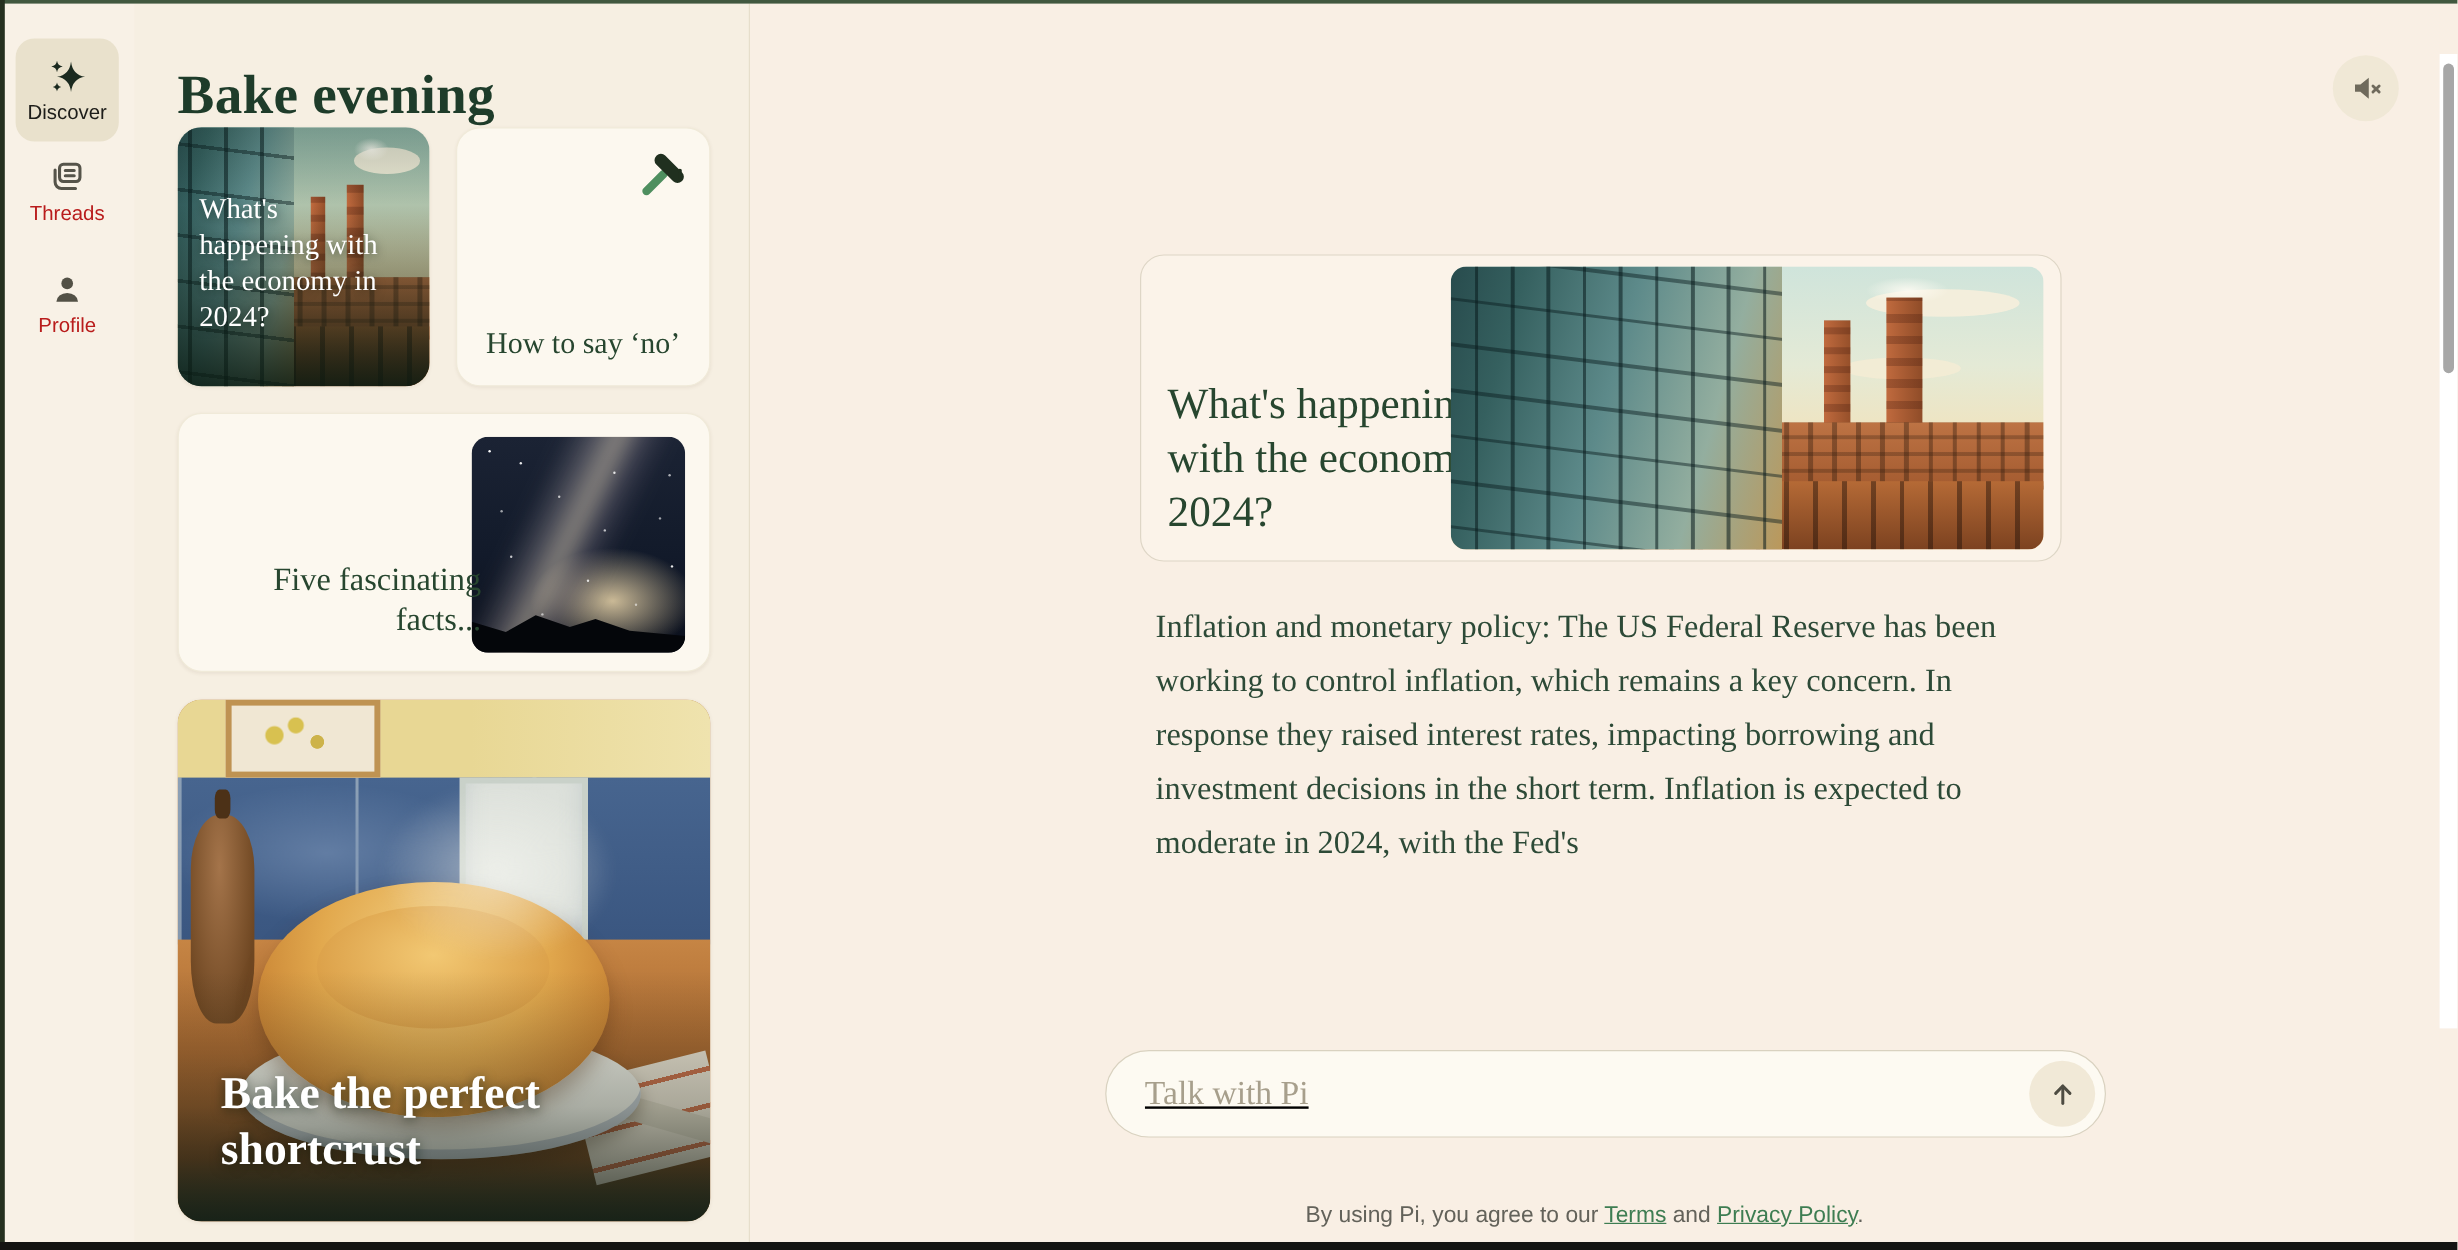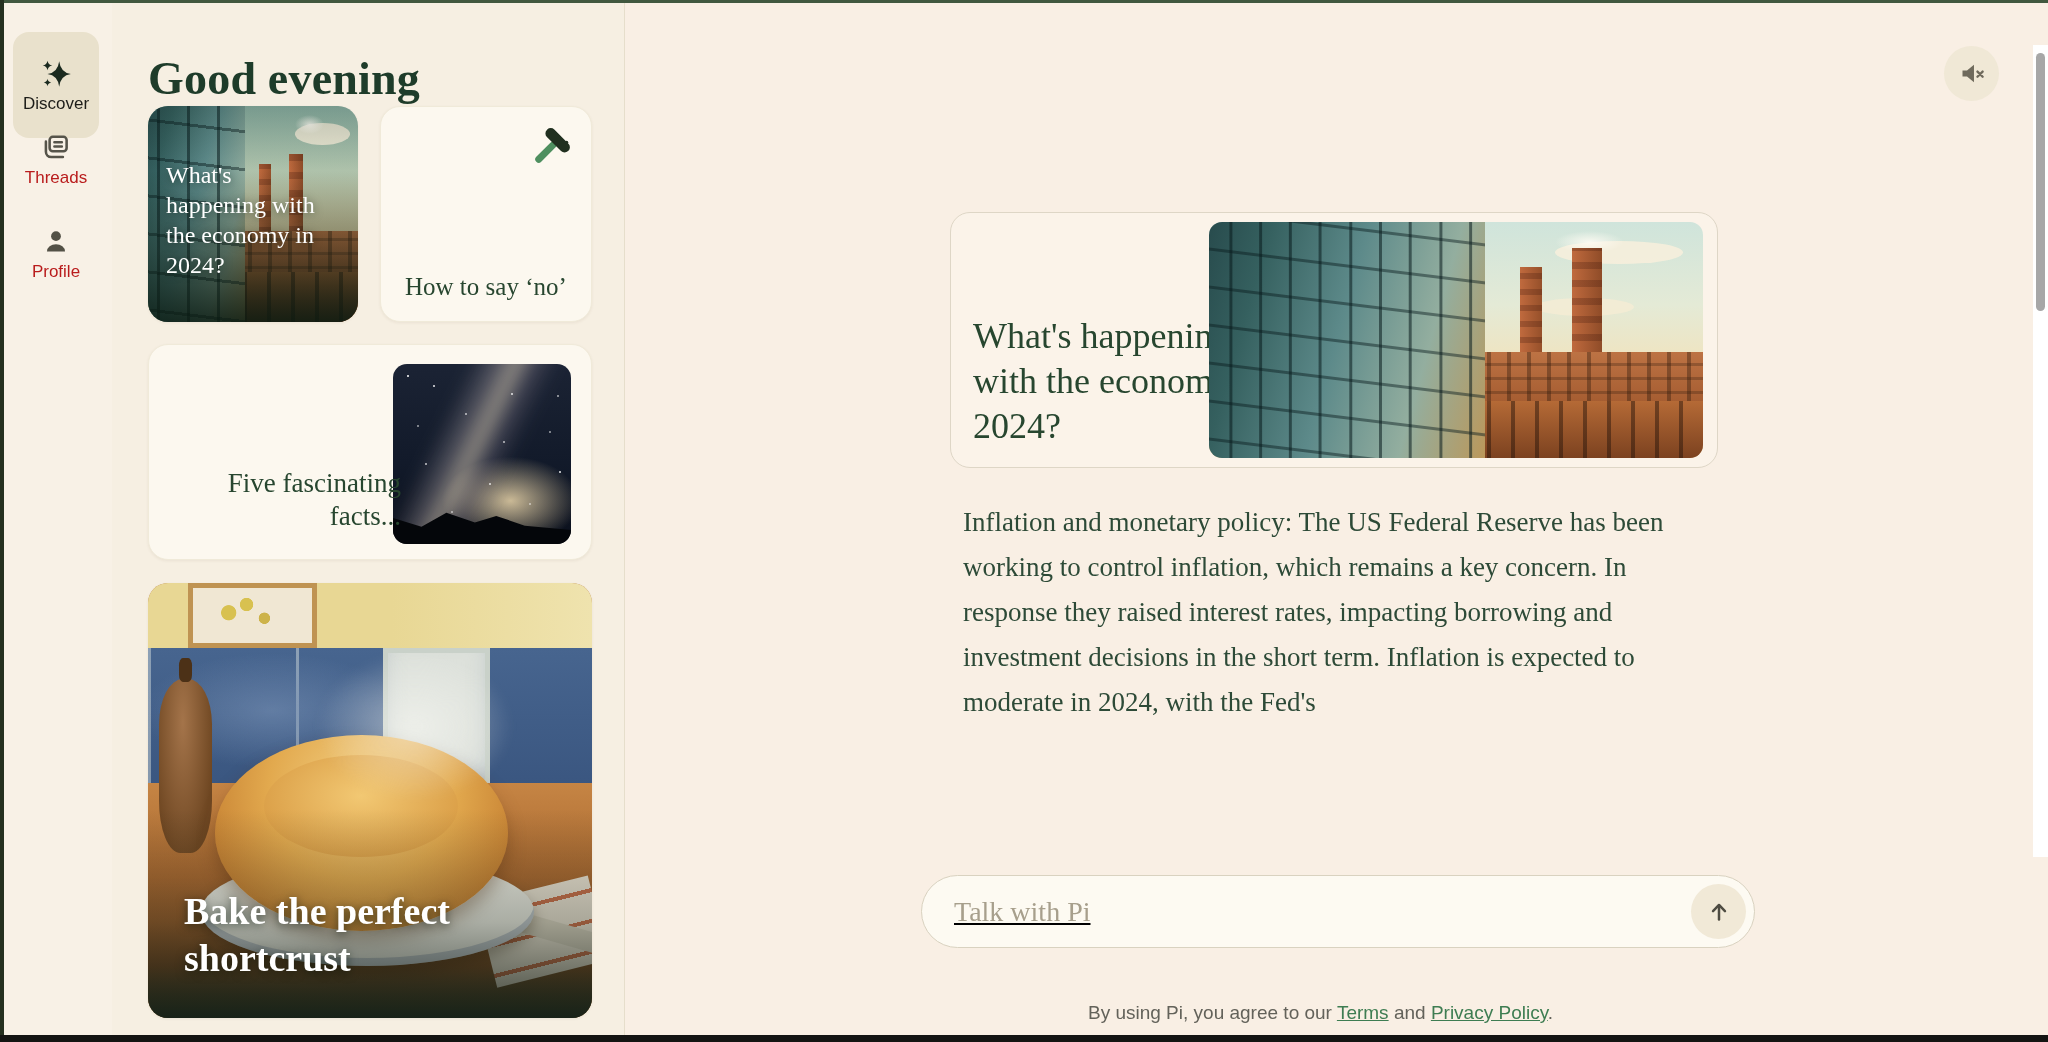--- a/index.html
+++ b/index.html
@@ -11,21 +11,21 @@
   }
   
   .top-strip{position:absolute;left:0;top:0;right:0;height:3px;background:#41583f;z-index:40;}
   .left-strip{position:absolute;left:0;top:0;bottom:0;width:4px;background:#25301f;z-index:41;}
   .bottom-strip{position:absolute;left:0;bottom:0;right:0;height:7px;background:#141412;z-index:41;}
 
   
   .sidebar{position:absolute;left:0;top:3px;bottom:7px;width:112px;background:#f8f1e6;z-index:30;}
   .side-item{position:absolute;left:13px;width:86px;display:flex;flex-direction:column;align-items:center;cursor:pointer;}
   .side-item .lbl{font-family:"Liberation Sans","DejaVu Sans",sans-serif;font-size:17px;color:#b91c1c;margin-top:3px;}
-  .side-item--active{top:29px;height:106px;background:#e9e1cc;border-radius:16px;justify-content:center;}
+  .side-item--active{top:29px;height:86px;background:#e9e1cc;border-radius:16px;justify-content:center;}
   .side-item--active .lbl{color:#1d1d19;}
   .side-item--threads{top:128px;}
   .side-item--profile{top:222px;justify-content:center;}
   .side-icon{width:34px;height:34px;display:block;}
 
   
   .discover-col{position:absolute;left:112px;top:3px;bottom:7px;width:512px;background:#f6efe2;border-right:1px solid #e6decb;z-index:20;}
   .greeting{position:absolute;left:36px;top:18px;font-size:46px;color:#1e3c2a;letter-spacing:.2px;}
   .dcard{position:absolute;border-radius:20px;overflow:hidden;cursor:pointer;box-shadow:0 1px 3px rgba(80,60,30,.07);}
   .dcard--a{left:36px;top:103px;width:210px;height:216px;}
@@ -155,21 +155,21 @@
   <div class="side-item side-item--profile">
     <svg class="side-icon" viewBox="0 0 32 32">
       <circle cx="16" cy="10.5" r="4.6" fill="#535146"></circle>
       <path d="M7.5 25 a8.5 7 0 0 1 17 0 z" fill="#535146"></path>
     </svg>
     <span class="lbl">Profile</span>
   </div>
 </nav>
 
 <section class="discover-col">
-  <h1 class="greeting">Good evening</h1>
+  <h1 class="greeting">Bake evening</h1>
 
   <div class="dcard dcard--a">
     <div class="factory factory--tall">
       <div class="f-cloud1"></div>
       <div class="f-smoke"></div>
       <div class="f-chim1"></div>
       <div class="f-chim2"></div>
       <div class="f-body"></div>
       <div class="f-base"></div>
       <div class="f-glass"></div>

